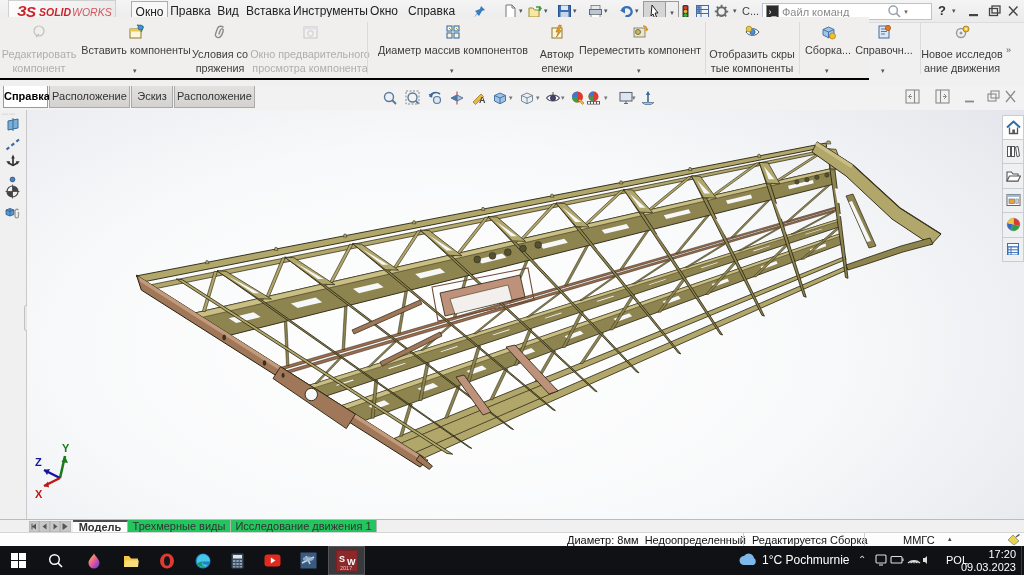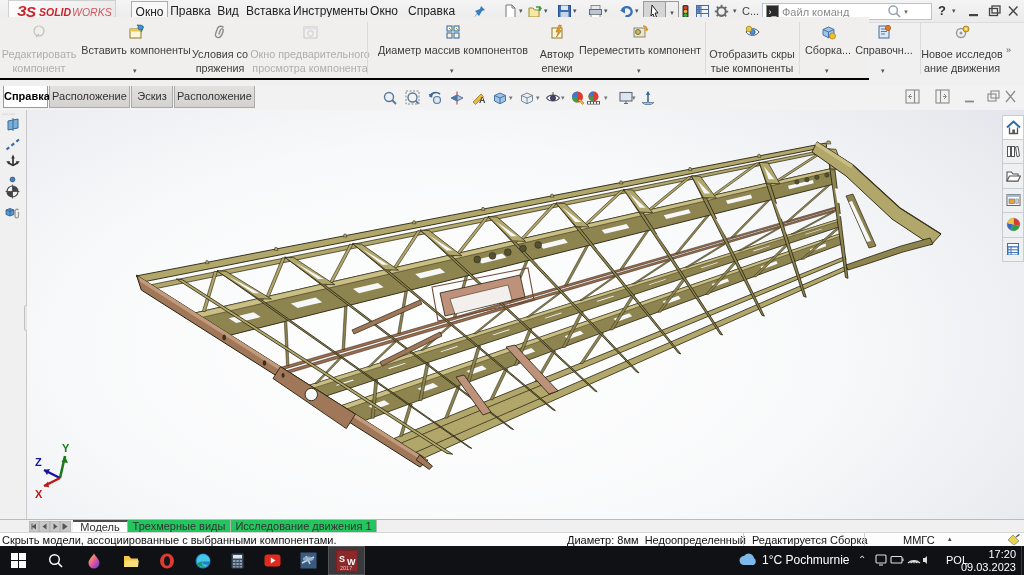--- a/index.html
+++ b/index.html
@@ -24,21 +24,21 @@
 #vp{position:absolute;left:27px;top:110px;width:997px;height:409px;background:radial-gradient(ellipse 780px 400px at 42% 58%, #ffffff 0%, #f8f9fa 50%, #ecedf1 80%, #e0e3e9 100%)}
 #leftbar{position:absolute;left:0;top:110px;width:27px;height:409px;background:#f0f0f1;border-right:1px solid #c9c9c9}
 
 #taskpane{position:absolute;right:0;top:115px;width:22px;height:147px}
 .tpbtn{width:22px;height:24.5px;background:#eef0f2;border:1px solid #c9ccd0;border-top:none;display:flex;align-items:center;justify-content:center}
 .tpbtn:first-child{border-top:1px solid #c9ccd0}
 .tpbtn.act{background:#fdfdfd}
 
 #btabs{position:absolute;left:0;top:519px;width:1024px;height:13px;background:#f0f0f0;border-top:1px solid #bbb}
 .btab{position:absolute;top:0;height:13px;font-size:11px;color:#333;text-align:center;line-height:13px;background:#22c55e;border-right:1px solid #b5b5b5}
-.btab.act{background:#fdfdfd;font-weight:normal;border-top:2px solid #4d4d4d;line-height:11px}
+.btab.act{background:#fdfdfd;font-weight:bold;border-top:2px solid #4d4d4d;line-height:11px}
 
 #status{position:absolute;left:0;top:532px;width:1024px;height:14px;background:#fdfdfd;border-top:1px solid #d5d5d5;font-size:11px;color:#111}
 
 #taskbar{position:absolute;left:0;top:546px;width:1024px;height:29px;background:#101114}
 .tico{position:absolute;top:0;width:37px;height:29px;display:flex;align-items:center;justify-content:center}
 </style></head>
 <body>
 <div id="app">
 
 <div id="title">
@@ -659,21 +659,20 @@
           <path d="M28.5 5.5 L24.5 2.5 L24.5 8.5 Z"></path>
           <path d="M34.5 5.5 L38.5 2.5 L38.5 8.5 Z M38.5 2.5 L39.5 2.5 L39.5 8.5 L38.5 8.5 Z" transform="scale(-1,1) translate(-73,0)"></path>
         </g>
       </svg>
  <div class="btab act" style="left:73px;width:55px">Модель</div>
  <div class="btab" style="left:128px;width:103px">Трехмерные виды</div>
  <div class="btab" style="left:231px;width:146px">Исследование движения 1</div>
 </div>
 
 <div id="status">
- <div class="abs" style="left:2px;top:1px">Скрыть модели, ассоциированные с выбранными компонентами.</div>
  <div class="abs" style="left:567px;top:1px">Диаметр: 8мм&nbsp;&nbsp;Недоопределенный</div>
  <div class="abs" style="left:743px;top:0;width:1px;height:14px;background:#d0d0d0"></div>
  <div class="abs" style="left:752px;top:1px">Редактируется Сборка</div>
  <div class="abs" style="left:864px;top:0;width:1px;height:14px;background:#d0d0d0"></div>
  <div class="abs" style="left:903px;top:1px">ММГС</div>
  <div class="abs" style="left:948px;top:2px;font-size:7px;color:#444">▴</div>
  <svg class="abs" style="left:1007px;top:1px" width="14" height="12" viewBox="0 0 14 12">
         <path d="M1 6 L6 1 L12 7 L7 11 Z" fill="#e8d44d" stroke="#887" stroke-width="0.8"></path>
         <path d="M9 3 L12.5 0.5" stroke="#556" stroke-width="1.5"></path>
       </svg>

